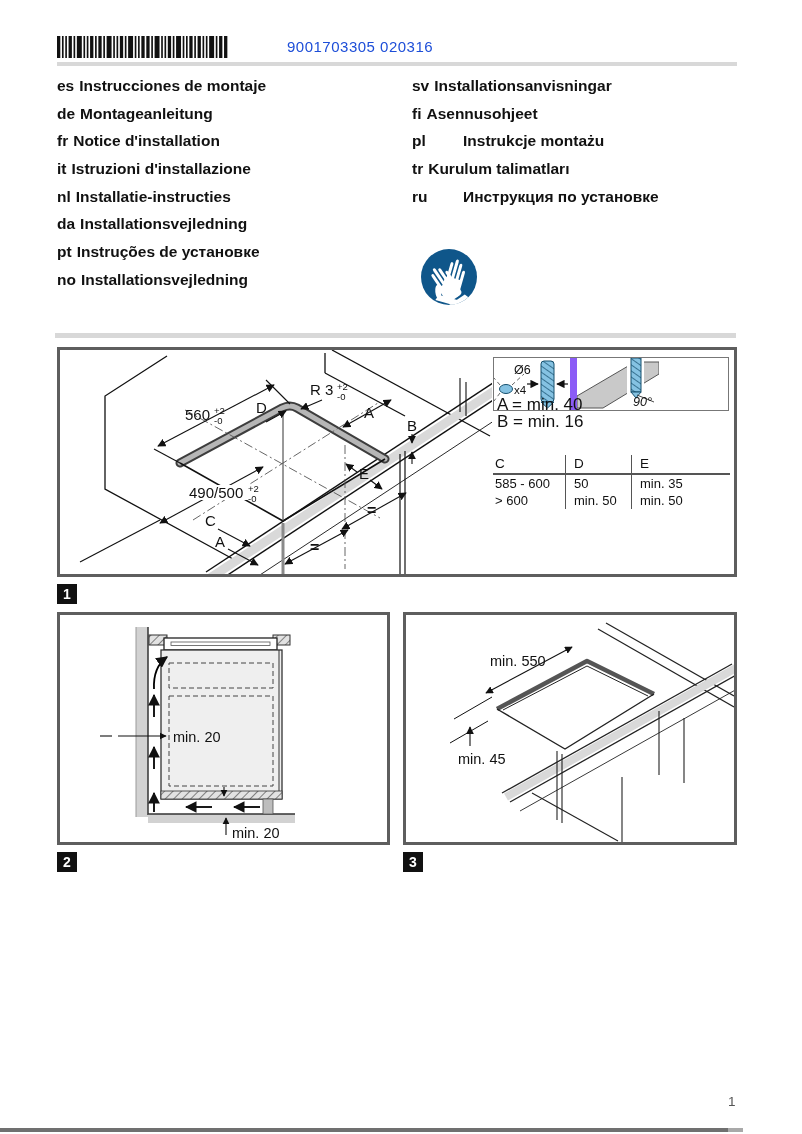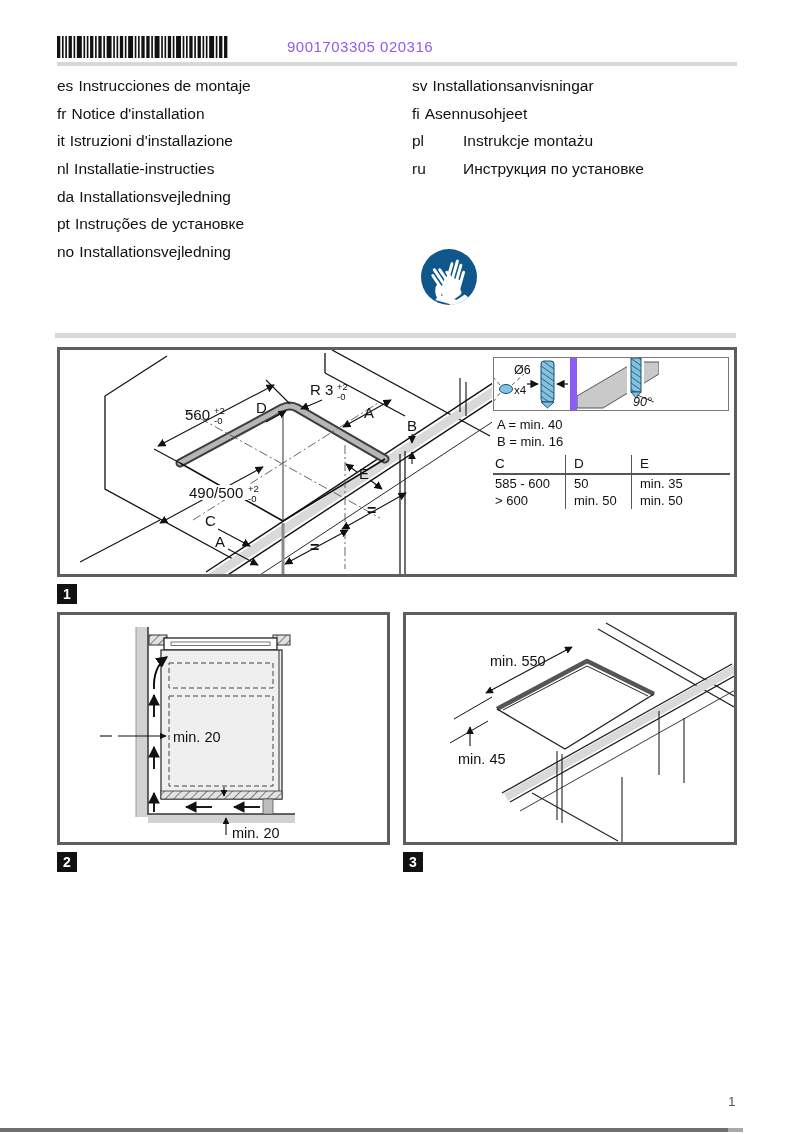--- a/index.html
+++ b/index.html
@@ -1,41 +1,41 @@
 <!DOCTYPE html>
 <html><head>
 <meta charset="utf-8">
 <style>
   html,body{margin:0;padding:0;background:#fff;}
   .page{position:relative;width:802px;height:1134px;background:#ffffff;
         font-family:"Liberation Sans",sans-serif;color:#111;overflow:hidden;}
   .abs{position:absolute;}
 
   
-  .doc-number{position:absolute;left:287px;top:38px;font-size:15px;color:#8b5cf6;letter-spacing:.5px;}
+  .doc-number{position:absolute;left:287px;top:38px;font-size:15px;color:#1d4ed8;letter-spacing:.5px;}
   .rule{position:absolute;background:#d8d8d8;}
 
   
   .lang-col{position:absolute;top:72px;width:350px;}
-  .lang-row{height:27.7px;line-height:27.7px;font-weight:normal;font-size:15.5px;white-space:nowrap;}
+  .lang-row{height:27.7px;line-height:27.7px;font-weight:bold;font-size:15.5px;white-space:nowrap;}
   .lang-code{margin-right:5px;}
   .lang-code.tab{display:inline-block;width:46px;margin-right:5px;}
 
   
   .figbox{position:absolute;background:#fff;border:3px solid #5e5e5e;}
   .badge{position:absolute;width:20px;height:20px;background:#111;color:#fff;
          font-weight:bold;font-size:14px;text-align:center;line-height:20px;}
 
   
   .inset{position:absolute;left:433px;top:7px;width:234px;height:52px;border:1px solid #777;
          display:flex;}
   .inset .panel{position:relative;flex:0 0 76px;border-right:7px solid #8b5cf6;}
   .inset .panel:last-child{flex:1 1 auto;border-right:none;font-style:italic;}
 
-  .notes{position:absolute;left:437px;top:66px;font-size:13px;line-height:17px;}
+  .notes{position:absolute;left:437px;top:46px;font-size:17px;line-height:17px;}
 
   
   .spec-table{position:absolute;left:433px;top:105px;width:237px;font-size:13px;}
   .t-row{display:grid;grid-template-columns:72px 66px 1fr;}
   .t-head{border-bottom:2px solid #555;}
   .t-head .t-cell{padding-bottom:2px;font-size:13.5px;}
   .t-cell{padding:1px 0 1px 2px;line-height:15px;}
   .t-cell.c1,.t-cell.c2{border-left:1px solid #555;padding-left:8px;}
 
   svg text{font-family:"Liberation Sans",sans-serif;fill:#111;}
@@ -89,31 +89,33 @@
       <rect x="92" y="0" width="3" height="22"></rect>
       <rect x="96" y="0" width="1" height="22"></rect>
       <rect x="98" y="0" width="2" height="22"></rect>
       <rect x="101" y="0" width="2" height="22"></rect>
     </svg>
   <div class="doc-number">9001703305 020316</div>
   <div class="rule" style="left:57px;top:62px;width:680px;height:4px"></div>
 
   <div class="lang-col" style="left:57px">
       <div class="lang-row"><span class="lang-code">es</span><span class="lang-name">Instrucciones de montaje</span></div>
+      <div class="lang-row"><span class="lang-code">de</span><span class="lang-name">Montageanleitung</span></div>
       <div class="lang-row"><span class="lang-code">fr</span><span class="lang-name">Notice d'installation</span></div>
       <div class="lang-row"><span class="lang-code">it</span><span class="lang-name">Istruzioni d'installazione</span></div>
       <div class="lang-row"><span class="lang-code">nl</span><span class="lang-name">Installatie-instructies</span></div>
       <div class="lang-row"><span class="lang-code">da</span><span class="lang-name">Installationsvejledning</span></div>
       <div class="lang-row"><span class="lang-code">pt</span><span class="lang-name">Instruções de установке</span></div>
       <div class="lang-row"><span class="lang-code">no</span><span class="lang-name">Installationsvejledning</span></div>
     </div>
   <div class="lang-col" style="left:412px">
       <div class="lang-row"><span class="lang-code">sv</span><span class="lang-name">Installationsanvisningar</span></div>
       <div class="lang-row"><span class="lang-code">fi</span><span class="lang-name">Asennusohjeet</span></div>
       <div class="lang-row"><span class="lang-code tab">pl</span><span class="lang-name">Instrukcje montażu</span></div>
+      <div class="lang-row"><span class="lang-code">tr</span><span class="lang-name">Kurulum talimatları</span></div>
       <div class="lang-row"><span class="lang-code tab">ru</span><span class="lang-name">Инструкция по установке</span></div>
     </div>
 
   <svg class="abs" style="left:419px;top:247px" width="60" height="60" viewBox="0 0 60 60">
     <defs>
         <clipPath id="gclip">
           <circle cx="30" cy="30" r="28"></circle>
         </clipPath>
       </defs>
     <circle cx="30" cy="30" r="28" fill="#0f568a"></circle>

